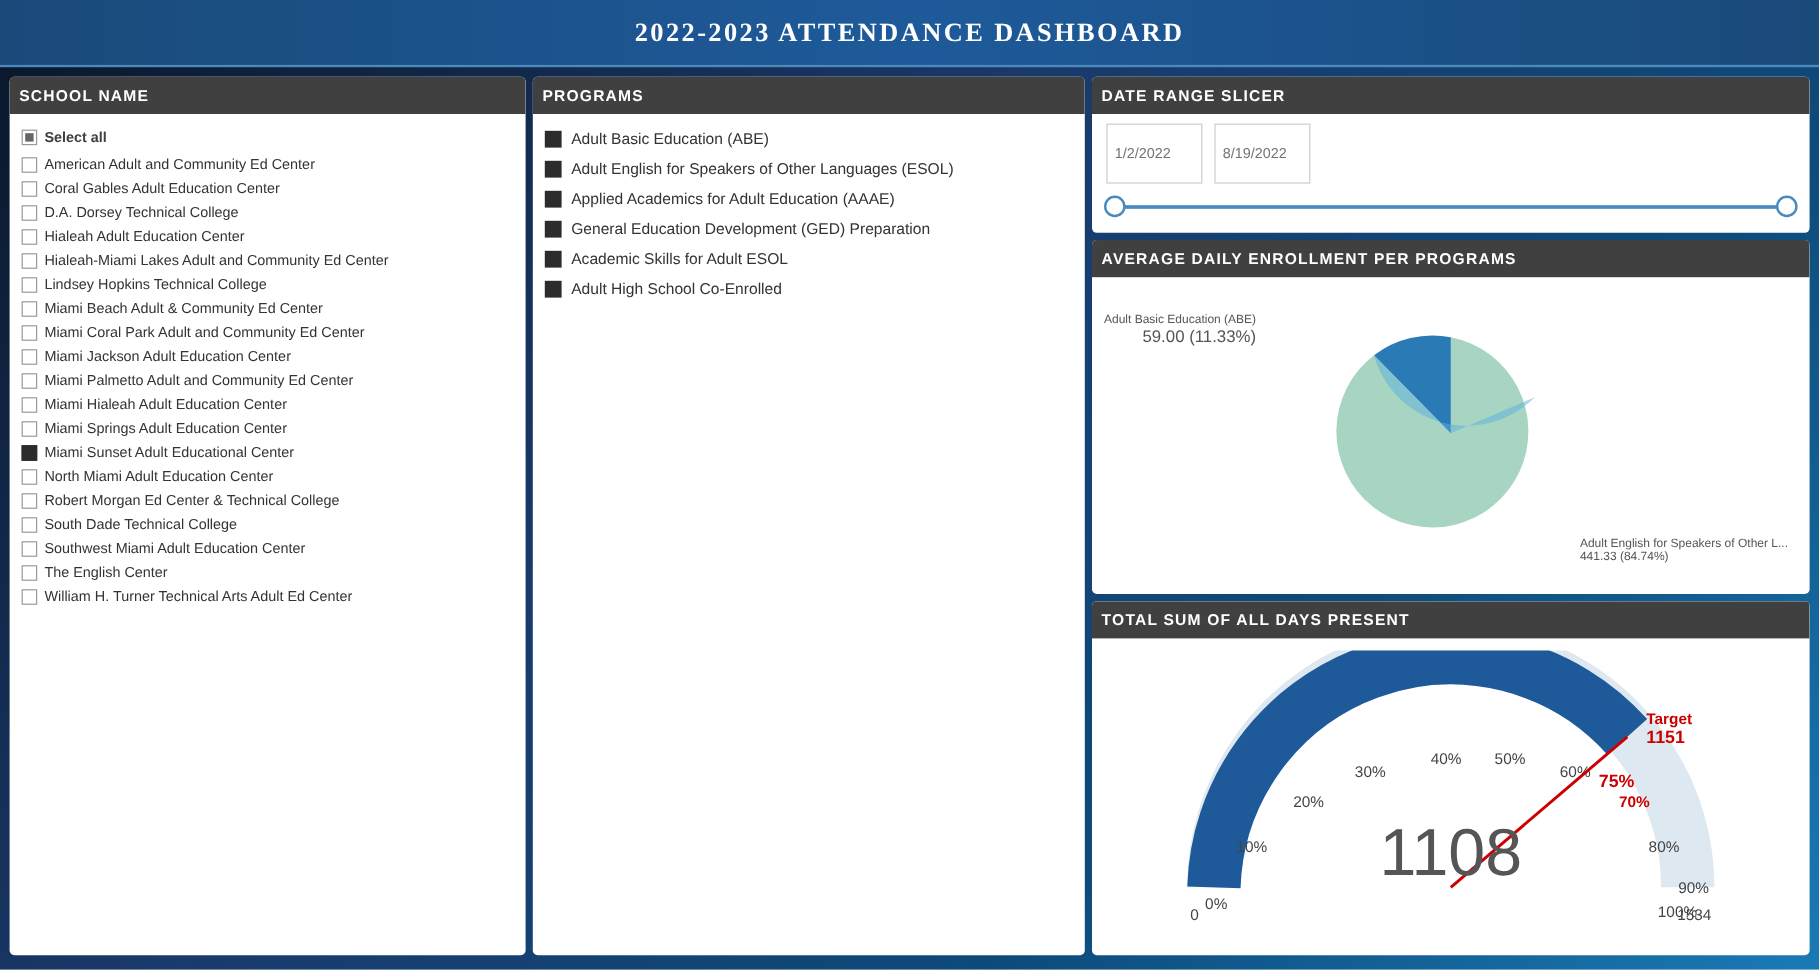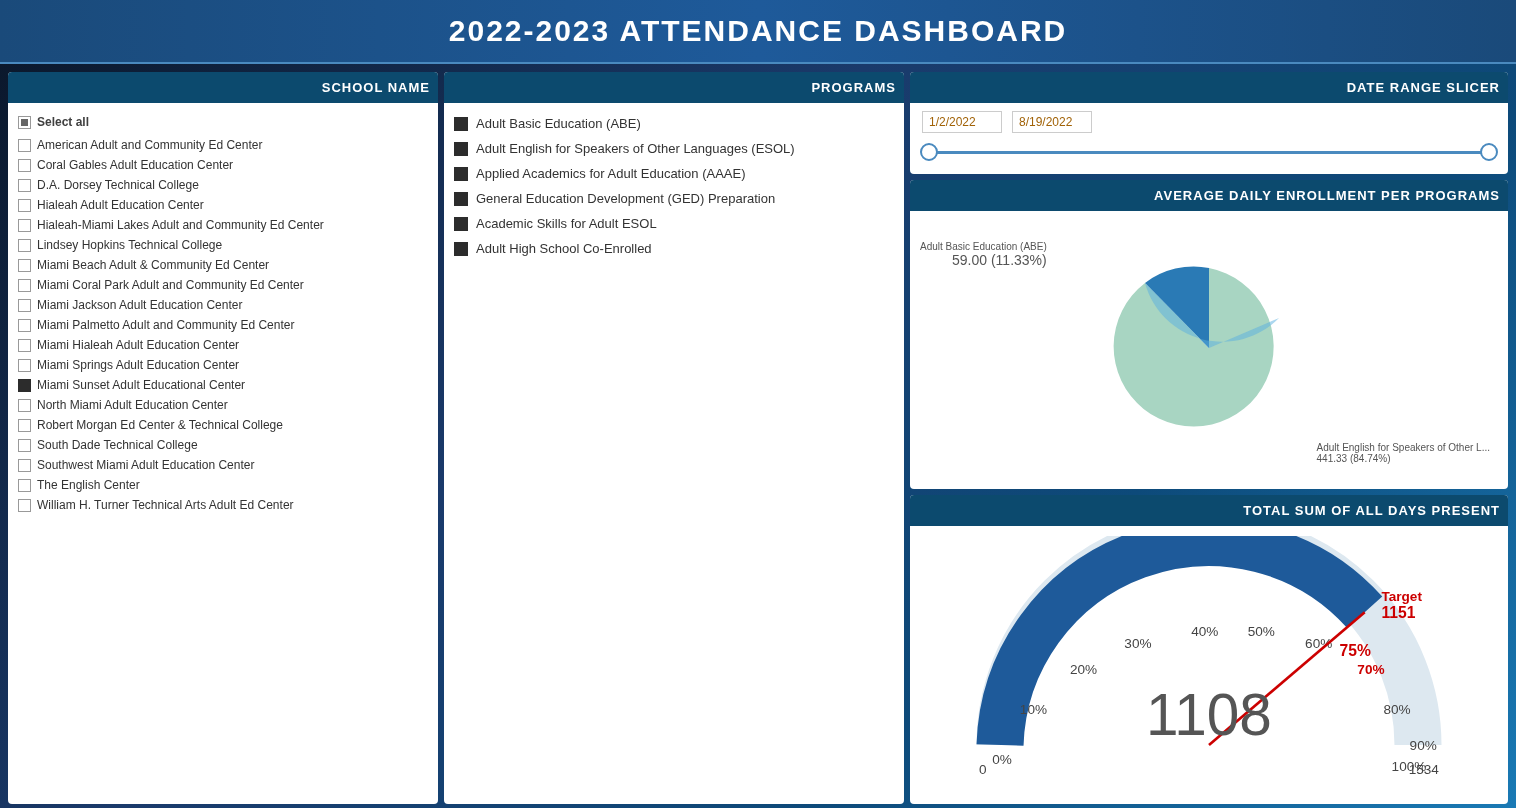--- a/index.html
+++ b/index.html
@@ -11,40 +11,41 @@
       overflow: hidden;
     }
     .header {
       background: linear-gradient(90deg, #1a4a7a 0%, #1e5a9a 50%, #1a4a7a 100%);
       padding: 14px 20px;
       text-align: center;
       border-bottom: 2px solid #4a8abf;
     }
     .header-title {
       color: white;
-      font-size: 30px;
+      font-size: 22px;
       font-weight: 800;
       letter-spacing: 2px;
+      font-family: Liberation Serif, serif;
     }
     .main-content {
       display: flex;
       padding: 8px;
       gap: 6px;
       height: calc(808px - 60px);
     }
     
     .panel {
       background: white;
       border-radius: 4px;
       overflow: hidden;
     }
     .panel-header {
-      background: #0c4a6e;
+      background: #404040;
       color: white;
-      text-align: right;
+      text-align: left;
       padding: 8px;
       font-weight: 700;
       font-size: 13px;
       letter-spacing: 1px;
     }
     .school-panel {
       width: 430px;
       flex-shrink: 0;
     }
     .school-list {
@@ -116,23 +117,23 @@
       flex-shrink: 0;
     }
     .date-inputs {
       display: flex;
       gap: 10px;
       padding: 8px 12px 4px;
       align-items: center;
     }
     .date-input-box {
       border: 1px solid #ccc;
-      padding: 3px 6px;
+      padding: 17px 6px;
       font-size: 12px;
-      color: #a16207;
+      color: #737373;
       width: 80px;
     }
     .slider-container {
       padding: 4px 12px 10px;
       position: relative;
     }
     .slider-track {
       height: 3px;
       background: #ddd;
       margin: 10px 0;

